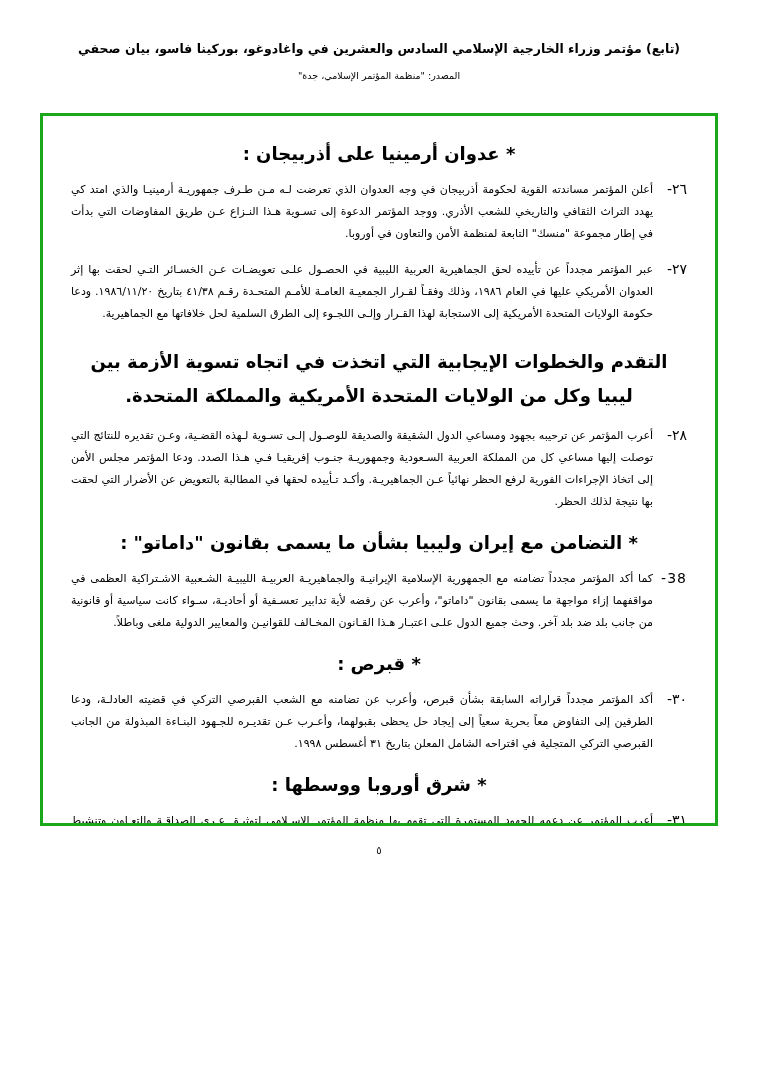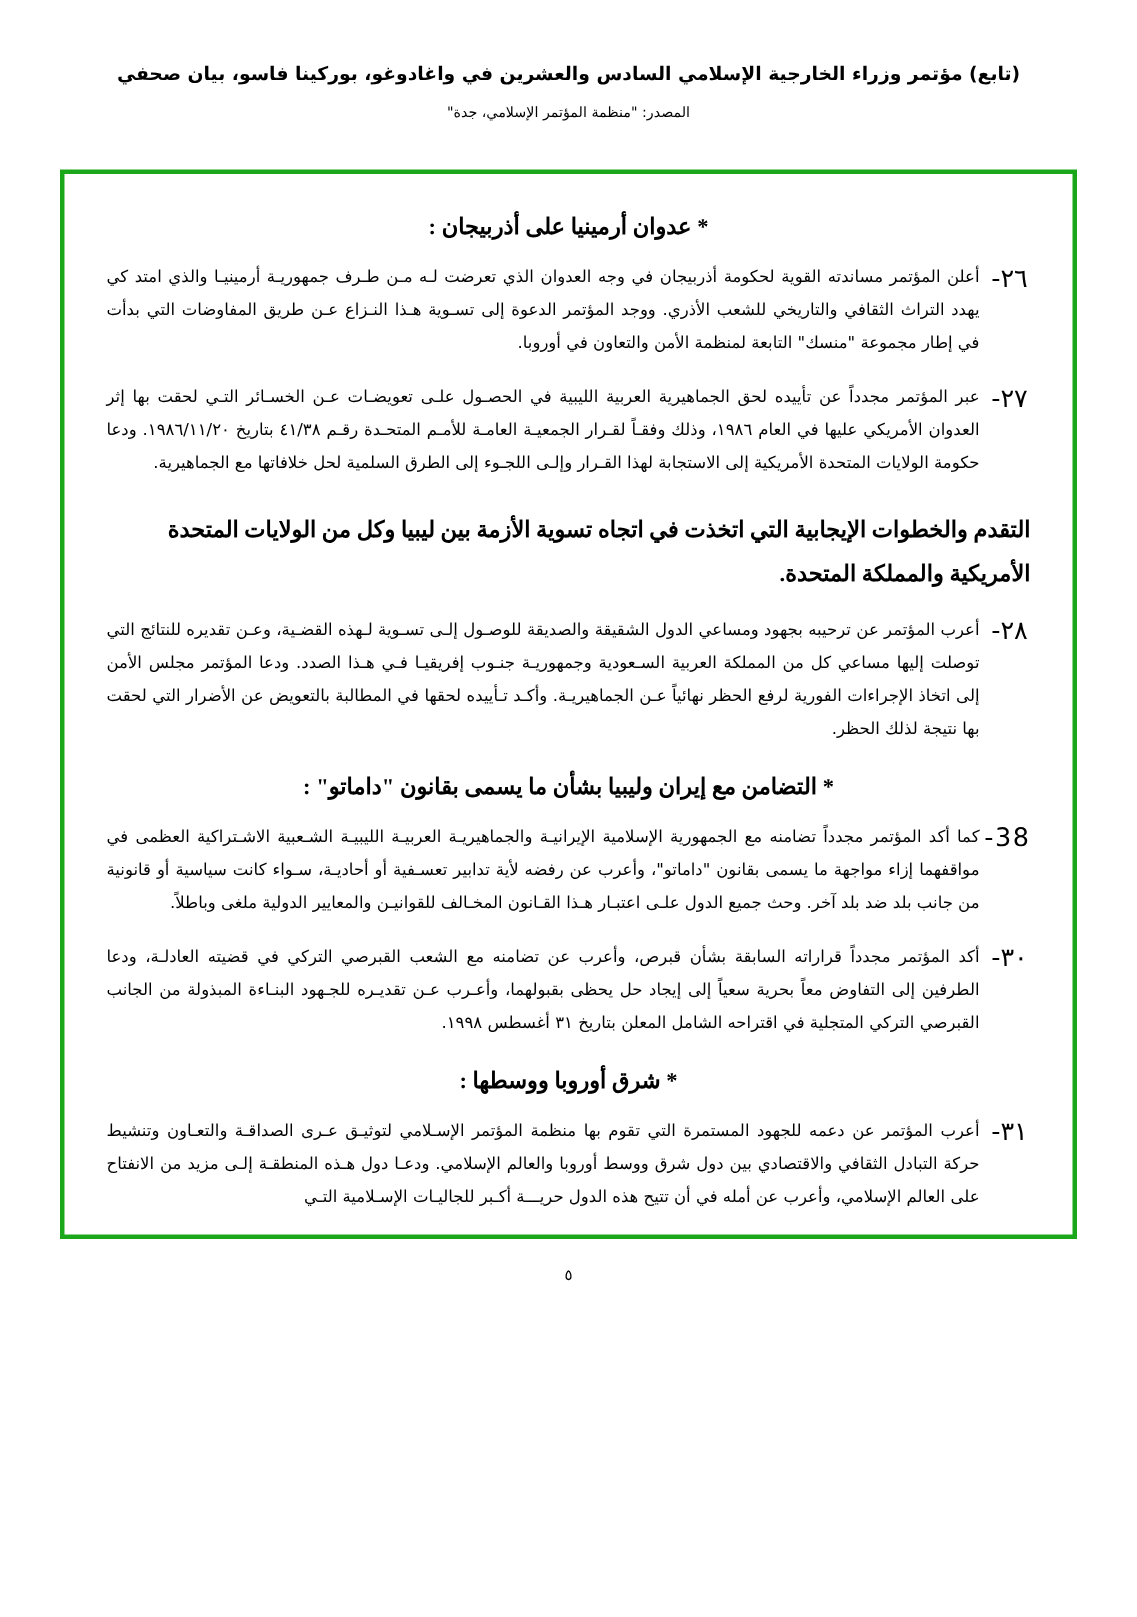--- a/index.html
+++ b/index.html
@@ -54,47 +54,46 @@
     left: 0;
     bottom: 0;
     padding: 22px 28px 20px 28px;
     box-sizing: border-box;
     overflow: hidden;
   }
   .section {
     margin-bottom: 2px;
   }
   .sec-title {
-    font-size: 15px;
+    font-size: 18px;
     font-weight: bold;
     text-align: center;
     direction: rtl;
     margin: 16px 0 10px 0;
     line-height: 1.6;
-    font-family: Liberation Serif, serif;
   }
   .sec-title.first {
     margin-top: 2px;
   }
   .sec-title.block {
-    text-align: right;
+    text-align: center;
     line-height: 1.9;
     margin: 20px 0 12px 0;
   }
   .para-row {
     display: flex;
     flex-direction: row;
     direction: rtl;
     margin-bottom: 14px;
   }
   .num {
     width: 34px;
     flex: 0 0 34px;
-    font-size: 17px;
-    text-align: center;
+    font-size: 14px;
+    text-align: right;
     padding-top: 2px;
     padding-left: 6px;
     box-sizing: border-box;
     direction: rtl;
     letter-spacing: 1px;
   }
   .ptext {
     flex: 1 1 auto;
     font-size: 11px;
     line-height: 2.0;
@@ -149,20 +148,21 @@
 
       <div class="section">
         <div class="sec-title">* التضامن مع إيران وليبيا بشأن ما يسمى بقانون "داماتو" :</div>
         <div class="para-row">
           <div class="num">38-</div>
           <div class="ptext">كما أكد المؤتمر مجدداً تضامنه مع الجمهورية الإسلامية الإيرانيـة والجماهيريـة العربيـة الليبيـة الشـعبية الاشـتراكية العظمى في مواقفهما إزاء مواجهة ما يسمى بقانون "داماتو"، وأعرب عن رفضه لأية تدابير تعسـفية أو أحاديـة، سـواء كانت سياسية أو قانونية من جانب بلد ضد بلد آخر. وحث جميع الدول علـى اعتبـار هـذا القـانون المخـالف للقوانيـن والمعايير الدولية ملغى وباطلاً.</div>
         </div>
       </div>
 
       <div class="section">
+        <div class="sec-title">* قبرص :</div>
         <div class="para-row">
           <div class="num">٣٠-</div>
           <div class="ptext">أكد المؤتمر مجدداً قراراته السابقة بشأن قبرص، وأعرب عن تضامنه مع الشعب القبرصي التركي في قضيته العادلـة، ودعا الطرفين إلى التفاوض معاً بحرية سعياً إلى إيجاد حل يحظى بقبولهما، وأعـرب عـن تقديـره للجـهود البنـاءة المبذولة من الجانب القبرصي التركي المتجلية في اقتراحه الشامل المعلن بتاريخ ٣١ أغسطس ١٩٩٨.</div>
         </div>
       </div>
 
       <div class="section">
         <div class="sec-title">* شرق أوروبا ووسطها :</div>
         <div class="para-row">
           <div class="num">٣١-</div>

